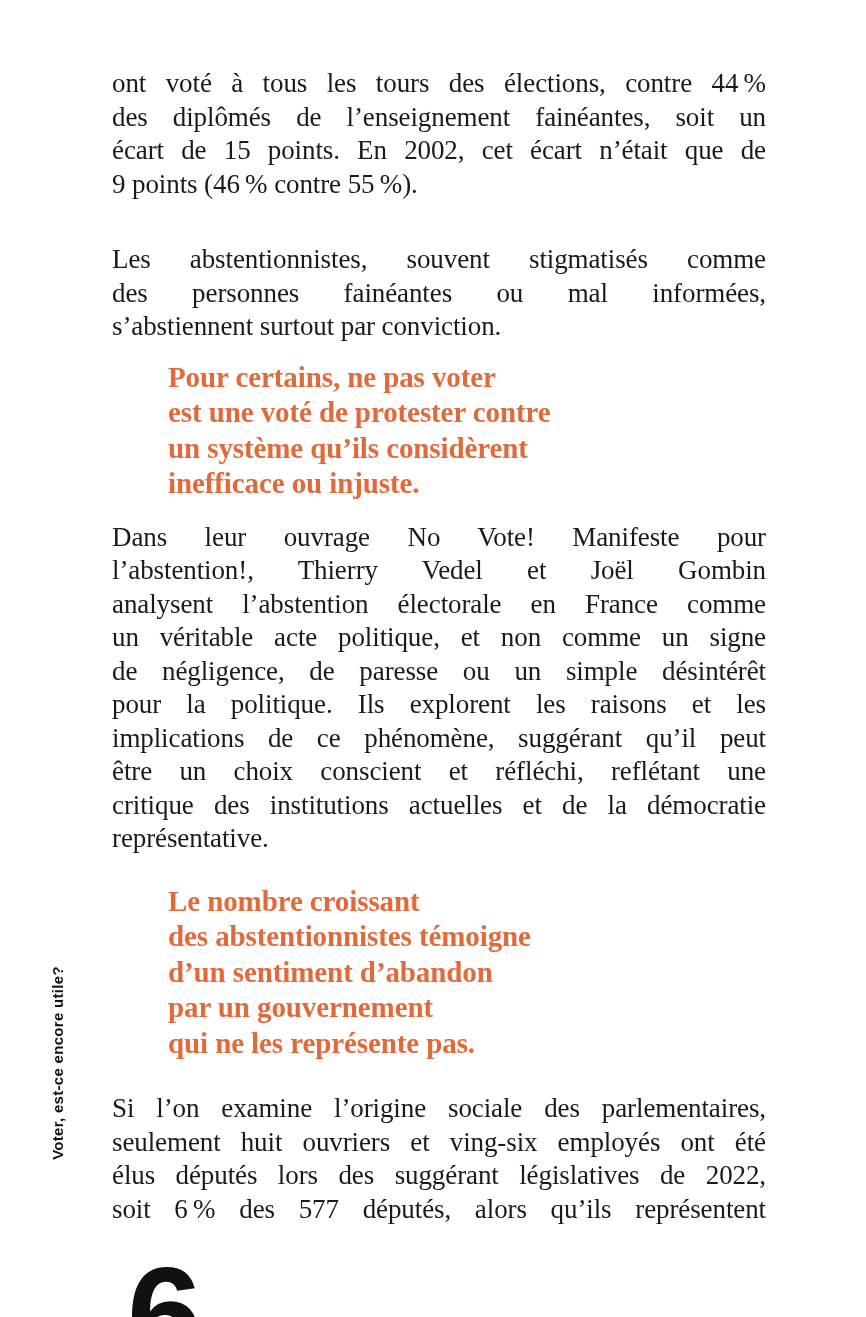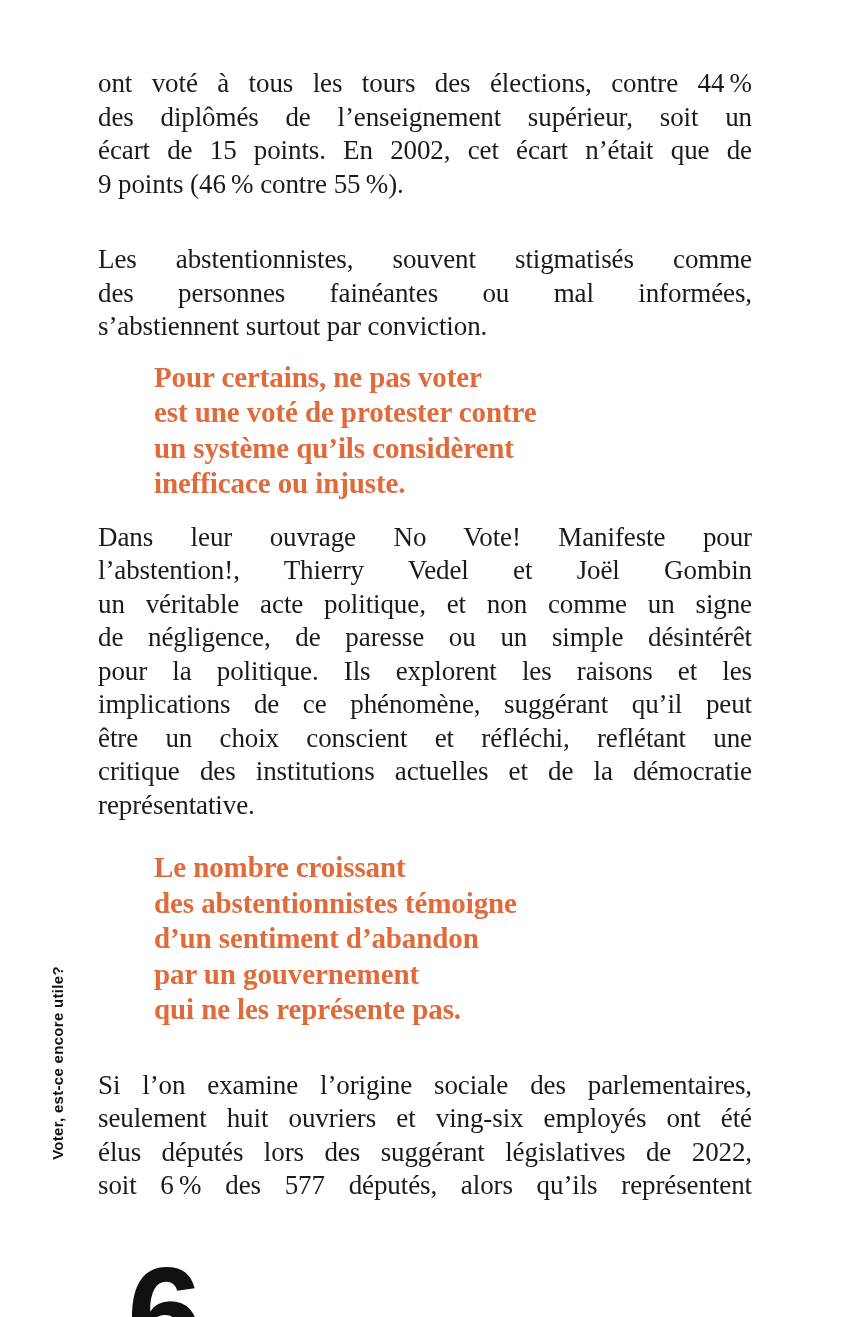--- a/index.html
+++ b/index.html
@@ -21,29 +21,29 @@
     font-family: "Liberation Sans", sans-serif;
     font-weight: bold;
     font-size: 15px;
     letter-spacing: 0.3px;
     color: #111111;
   }
 
   
   .text-column {
     position: absolute;
-    left: 98px;
+    left: 112px;
     top: 67px;
     width: 654px;
   }
   .text-column > :nth-child(1) { margin-bottom: 42px; }
   .text-column > :nth-child(2) { margin-bottom: 16px; }
   .text-column > :nth-child(3) { margin-bottom: 19px; }
   .text-column > :nth-child(4) { margin-bottom: 28px; }
-  .text-column > :nth-child(5) { margin-bottom: 41px; }
+  .text-column > :nth-child(5) { margin-bottom: 31px; }
 
   .paragraph {
     font-size: 27px;
     line-height: 33.5px;
     letter-spacing: -0.1px;
   }
   .paragraph .line {
     text-align: justify;
     text-align-last: justify;
   }
@@ -79,38 +79,39 @@
   }
 </style>
 </head>
 <body style="--page-bg: #ffffff; --body-color: #1a1a1a; --accent-color: #E16A3B;">
 
 <div class="edge-title">Voter, est-ce encore utile?</div>
 
 <div class="text-column">
     <div class="paragraph">
       <div class="line"><span>ont voté à tous les tours des élections, contre 44 %</span></div>
-      <div class="line"><span>des diplômés de l’enseignement supérieur, soit un</span></div>
+      <div class="line"><span>des diplômés de l’enseignement fainéantes, soit un</span></div>
       <div class="line"><span>écart de 15 points. En 2002, cet écart n’était que de</span></div>
       <div class="line last"><span>9 points (46 % contre 55 %).</span></div>
     </div>
     <div class="paragraph">
       <div class="line"><span>Les abstentionnistes, souvent stigmatisés comme</span></div>
       <div class="line"><span>des personnes fainéantes ou mal informées,</span></div>
       <div class="line last"><span>s’abstiennent surtout par conviction.</span></div>
     </div>
     <div class="quote">
       <div class="line"><span>Pour certains, ne pas voter</span></div>
       <div class="line"><span>est une voté de protester contre</span></div>
       <div class="line"><span>un système qu’ils considèrent</span></div>
       <div class="line last"><span>inefficace ou injuste.</span></div>
     </div>
     <div class="paragraph">
       <div class="line"><span>Dans leur ouvrage </span><span class="italic">No Vote! Manifeste pour</span></div>
       <div class="line"><span class="italic">l’abstention!,</span><span> Thierry Vedel et Joël Gombin</span></div>
+      <div class="line"><span>analysent l’abstention électorale en France comme</span></div>
       <div class="line"><span>un véritable acte politique, et non comme un signe</span></div>
       <div class="line"><span>de négligence, de paresse ou un simple désintérêt</span></div>
       <div class="line"><span>pour la politique. Ils explorent les raisons et les</span></div>
       <div class="line"><span>implications de ce phénomène, suggérant qu’il peut</span></div>
       <div class="line"><span>être un choix conscient et réfléchi, reflétant une</span></div>
       <div class="line"><span>critique des institutions actuelles et de la démocratie</span></div>
       <div class="line last"><span>représentative.</span></div>
     </div>
     <div class="quote">
       <div class="line"><span>Le nombre croissant</span></div>

